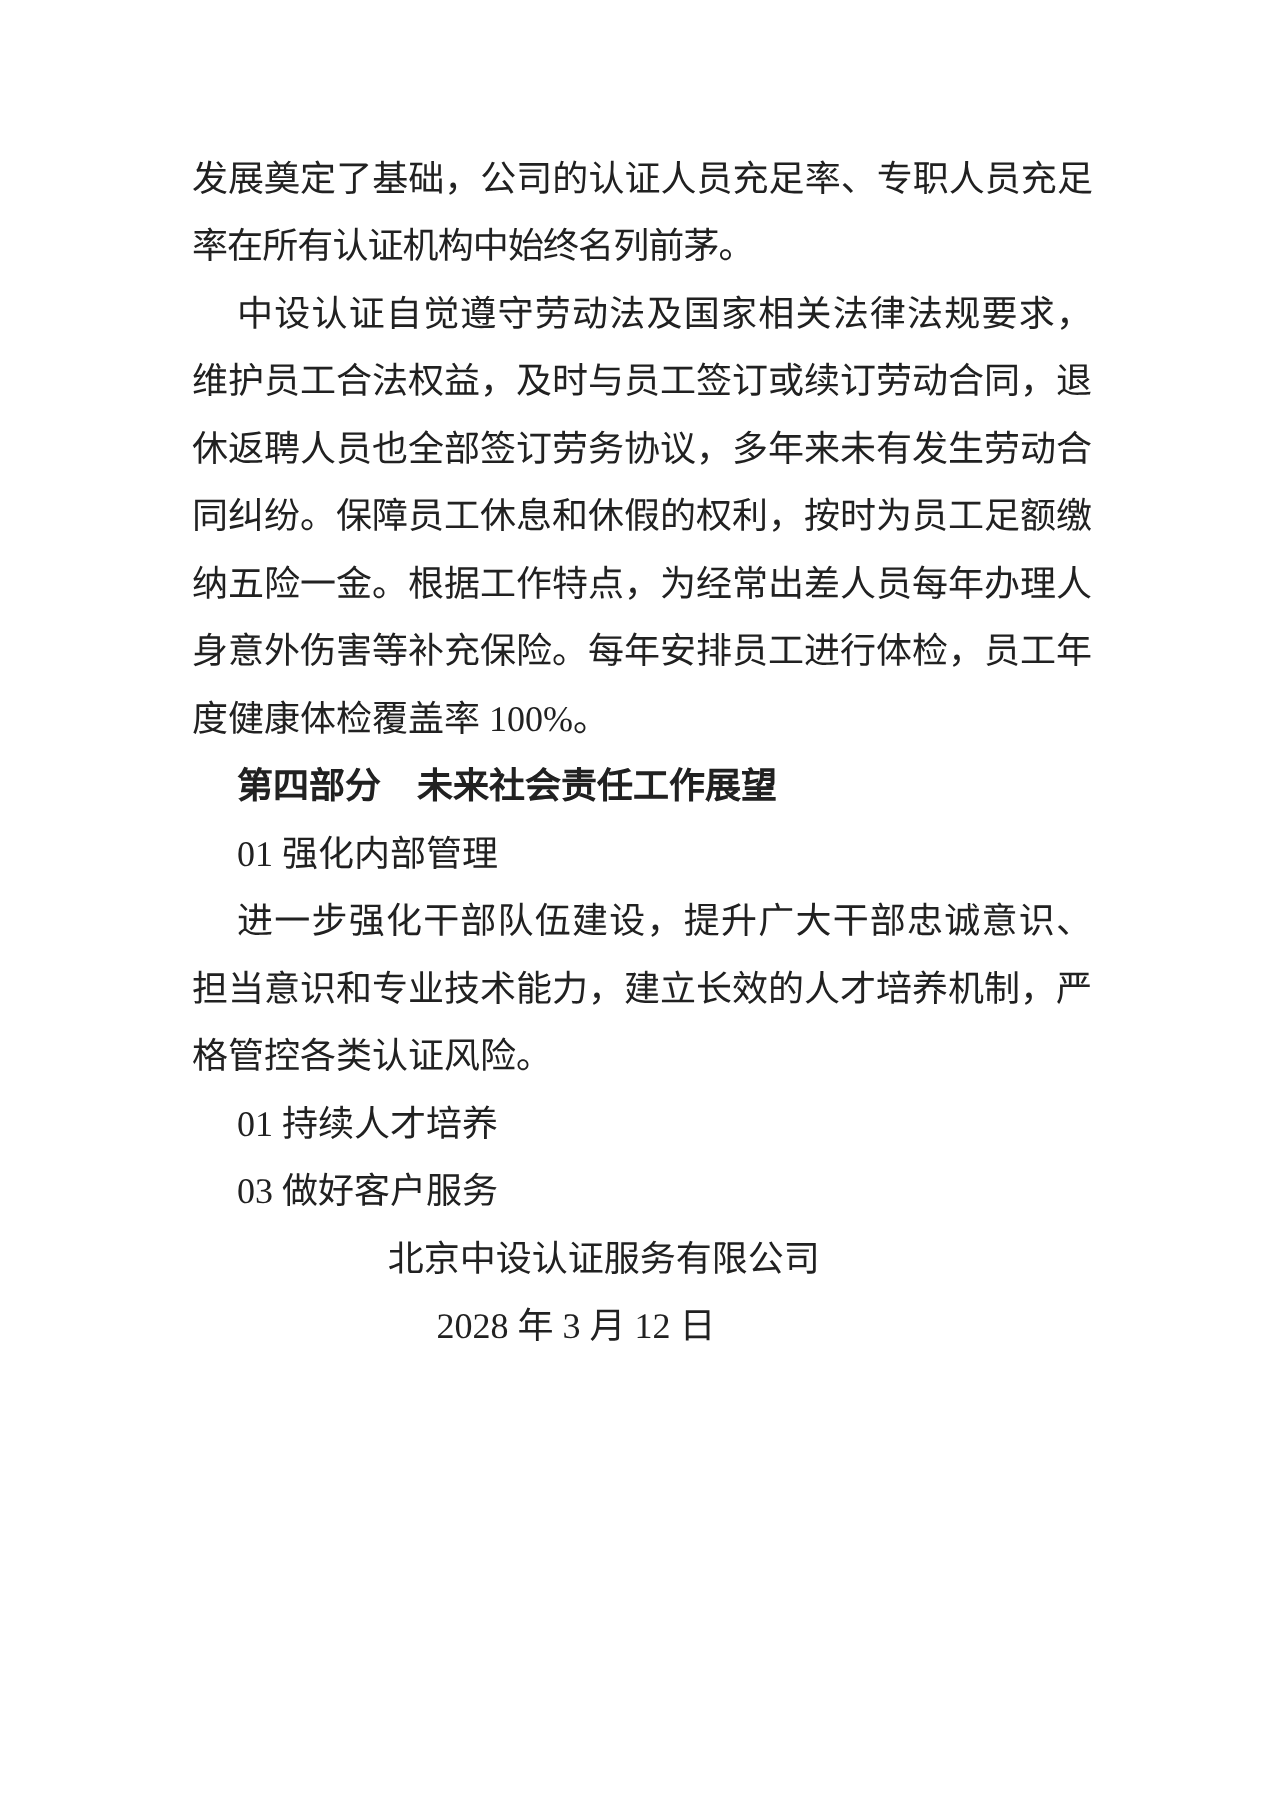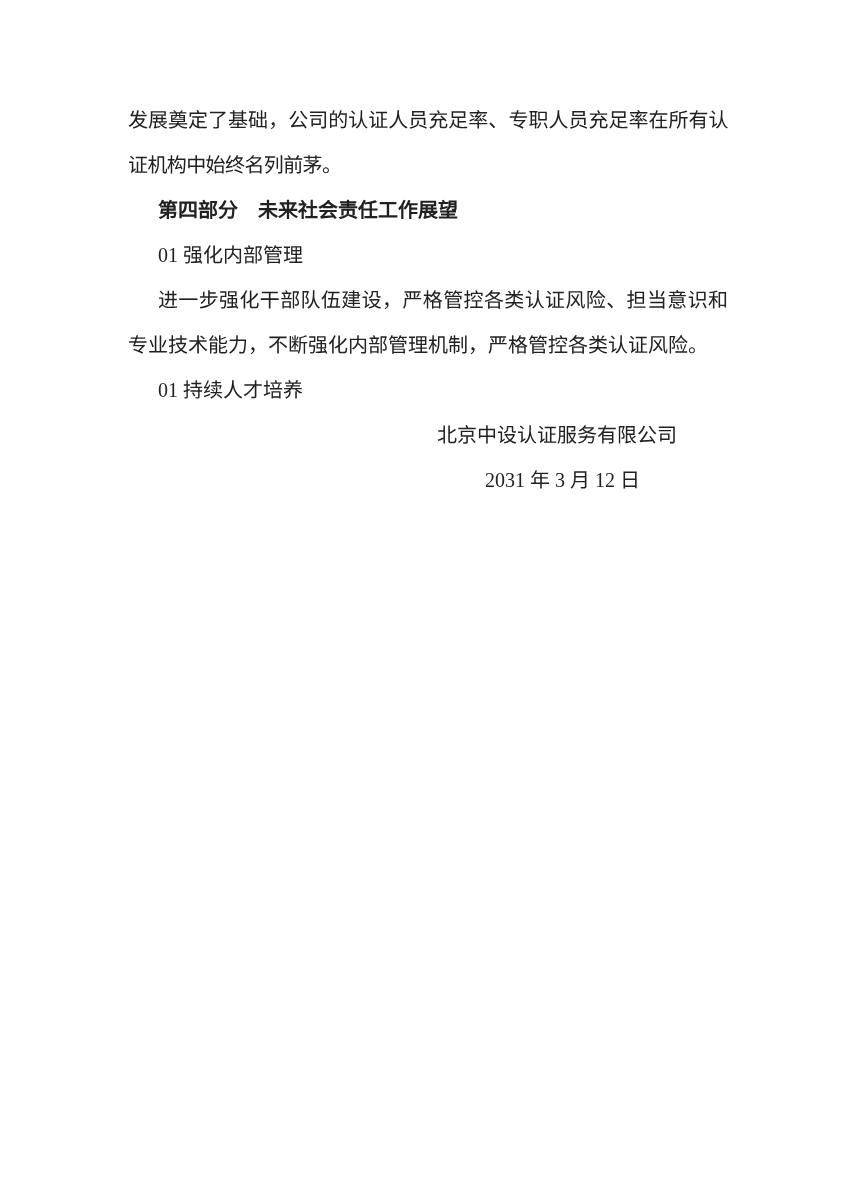--- a/index.html
+++ b/index.html
@@ -11,64 +11,66 @@
     background: #ffffff;
     overflow: hidden;
     font-family: "Liberation Serif", "DejaVu Serif", serif;
     color: #212121;
   }
   .content {
     position: absolute;
     left: 128px;
     top: 98px;
     width: 600px;
-    font-size: 20px;
+    font-size: 24px;
     line-height: 45px;
   }
   .content p {
     margin: 0;
     text-align: justify;
     text-justify: inter-ideograph;
     text-indent: 30px;
   }
   .content p.no-indent { text-indent: 0; }
   .content p.tight { letter-spacing: -0.6px; }
   .heading-part {
     font-weight: bold;
     text-align: left;
   }
   .heading-num {
     text-align: center;
   }
   .signature p {
-    text-align: right;
+    text-align: center;
     text-indent: 0;
   }
   .sig-company { padding-right: 51px; }
   .sig-date { padding-right: 88px; }
 </style>
 </head>
 <body>
 
 <div class="page">
   <div class="content">
 
     <p class="no-indent tight">发展奠定了基础，公司的认证人员充足率、专职人员充足率在所有认证机构中始终名列前茅。</p>
 
+    <p>中设认证自觉遵守劳动法及国家相关法律法规要求，维护员工合法权益，及时与员工签订或续订劳动合同，退休返聘人员也全部签订劳务协议，多年来未有发生劳动合同纠纷。保障员工休息和休假的权利，按时为员工足额缴纳五险一金。根据工作特点，为经常出差人员每年办理人身意外伤害等补充保险。每年安排员工进行体检，员工年度健康体检覆盖率 100%。</p>
 
     <p class="heading-part">第四部分　未来社会责任工作展望</p>
 
     <p class="heading-num">01 强化内部管理</p>
 
-    <p>进一步强化干部队伍建设，严格管控各类认证风险、担当意识和专业技术能力，不断强化内部管理机制，严格管控各类认证风险。</p>
+    <p>进一步强化干部队伍建设，提升广大干部忠诚意识、担当意识和专业技术能力，建立长效的人才培养机制，严格管控各类认证风险。</p>
 
     <p class="heading-num">01 持续人才培养</p>
 
 
+    <p class="heading-num">03 做好客户服务</p>
 
 
     <div class="signature">
       <p class="sig-company">北京中设认证服务有限公司</p>
-      <p class="sig-date">2031 年 3 月 12 日</p>
+      <p class="sig-date">2028 年 3 月 12 日</p>
     </div>
 
   </div>
 </div>
 
 </body></html>

